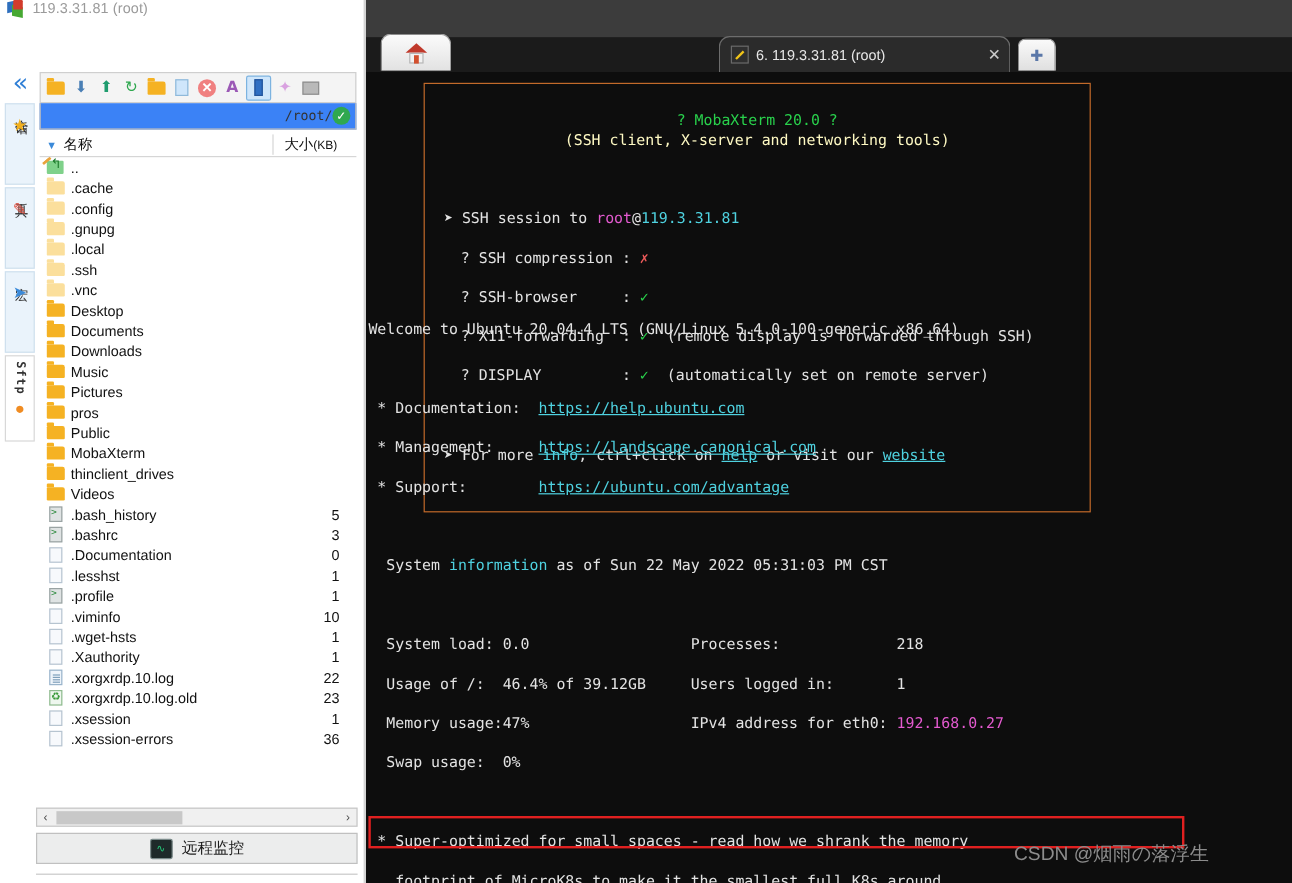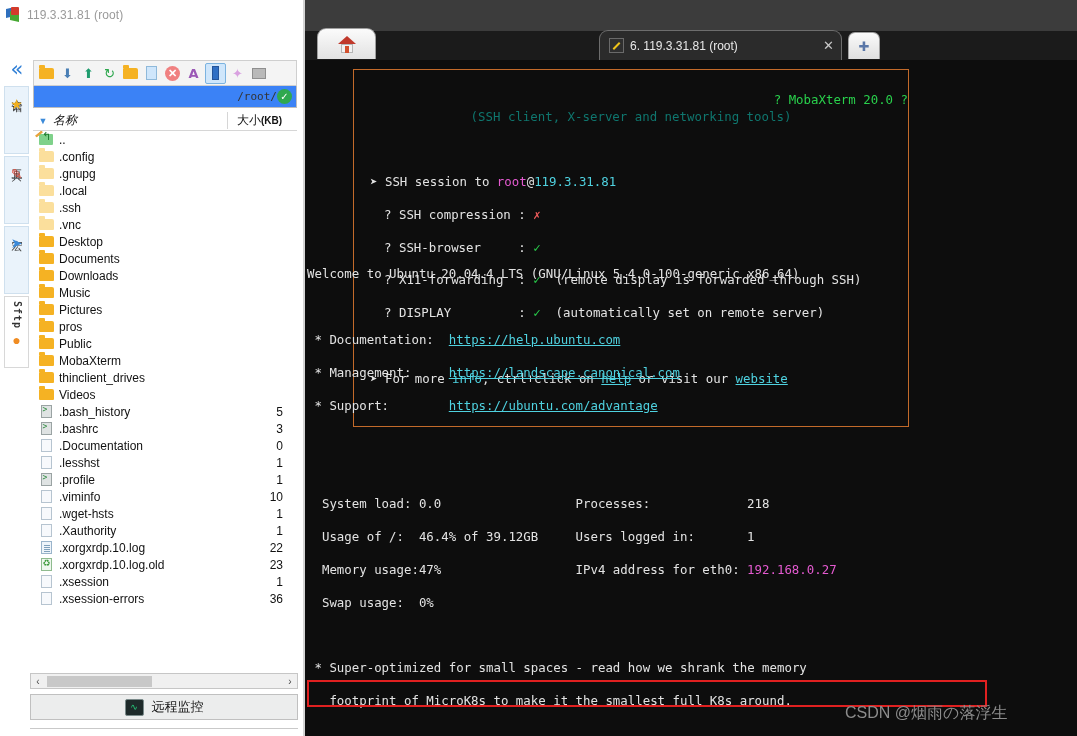--- a/index.html
+++ b/index.html
@@ -8,21 +8,21 @@
     background:#ffffff;
     font-family:"Liberation Sans", sans-serif;
     font-size:12px;color:#222;
     -webkit-font-smoothing:antialiased;
   }
   .app{position:relative;width:1077px;height:736px;}
 
   
   .leftpane{position:absolute;left:0;top:0;width:305px;height:736px;background:#ffffff;}
 
-  .titlebar{position:absolute;left:0;top:0;width:305px;height:22px;display:flex;align-items:flex-end;gap:6px;padding-left:6px;box-sizing:border-box;}
+  .titlebar{position:absolute;left:0;top:0;width:305px;height:22px;display:flex;align-items:flex-start;gap:6px;padding-left:6px;box-sizing:border-box;}
   .title-icon{width:15px;height:15px;position:relative;flex:0 0 auto;}
   .title-icon i{position:absolute;display:block;}
   .ti1{width:9px;height:9px;background:#2e6fbd;left:0;top:1px;transform:skewY(-12deg);}
   .ti2{width:8px;height:8px;background:#d23b2c;left:5px;top:0px;border-radius:1px;}
   .ti3{width:9px;height:9px;background:#46a832;left:4px;top:5px;transform:skewY(12deg);}
   .title-text{color:#9a9a9a;font-size:12px;letter-spacing:.1px;}
 
   .quickconnect{position:absolute;left:7px;top:31px;width:290px;height:22px;border:1px solid #b9b9b9;border-radius:4px;background:#fff;box-sizing:border-box;display:flex;align-items:center;padding-left:24px;}
   .quickconnect span{color:#8d8d8d;font-size:13px;}
 
@@ -51,23 +51,23 @@
   .page{width:11px;height:14px;background:#cfe6fb;border:1px solid #8fb9da;box-sizing:border-box;}
   .circ{width:15px;height:15px;border-radius:50%;display:flex;align-items:center;justify-content:center;color:#fff;font-size:11px;font-weight:bold;}
 
   .path-row{height:22px;border:1px solid #bdbdbd;border-top:none;background:#3b82f6;display:flex;align-items:center;justify-content:flex-end;padding:0 4px 0 5px;box-sizing:border-box;}
   .path-row .p{font-family:"DejaVu Sans Mono",monospace;font-size:11px;color:#333;}
   .okcirc{width:15px;height:15px;border-radius:50%;background:#2fa84f;color:#fff;font-size:10px;display:flex;align-items:center;justify-content:center;}
 
   
   .list-head{position:absolute;left:33px;top:111px;width:264px;height:19px;border-bottom:1px solid #d6d6d6;display:flex;align-items:center;font-size:12px;color:#111;}
   .lh-caret{width:20px;text-align:center;color:#3b8ad9;font-size:9px;}
-  .lh-name{flex:1;font-style:italic;}
+  .lh-name{flex:1;}
   .lh-size{width:70px;text-align:left;border-left:1px solid #d6d6d6;padding-left:9px;box-sizing:border-box;}
-  .lh-size small{font-size:10px;font-weight:bold;}
+  .lh-size small{font-size:10px;}
 
   
   .filelist{position:absolute;left:33px;top:131px;width:264px;height:535px;overflow:hidden;}
   .frow{height:17px;display:flex;align-items:center;font-size:12px;color:#111;}
   .frow .ic{width:26px;display:flex;align-items:center;justify-content:center;}
   .frow .nm{flex:1;white-space:nowrap;}
   .frow .sz{width:60px;text-align:right;padding-right:14px;box-sizing:border-box;}
   .up-ico{width:14px;height:11px;background:#7fd18a;border-radius:1px;position:relative;}
   .up-ico:after{content:"\21B0";position:absolute;left:3px;top:-4px;color:#1d7a2c;font-size:11px;}
   .doc{width:11px;height:13px;background:#f7f9fc;border:1px solid #b6c4d0;box-sizing:border-box;}
@@ -104,21 +104,21 @@
   .tab .tico:after{content:"";position:absolute;width:9px;height:2px;background:#f0c419;transform:rotate(-45deg);}
   .tab .tlabel{color:#e8e8e8;font-size:12px;flex:1;white-space:nowrap;}
   .tab .tclose{color:#c9c9c9;font-size:13px;width:13px;text-align:center;}
   .addtab{position:absolute;left:543px;top:32px;width:30px;height:26px;background:linear-gradient(#fafafa,#dfdfdf);border:1px solid #a0a0a0;border-bottom:none;border-radius:7px 7px 0 0;display:flex;align-items:center;justify-content:center;color:#5a77a8;font-size:13px;}
 
   .screen{position:absolute;left:0;top:60px;width:772px;height:676px;background:#0d0d0d;
     font-family:"DejaVu Sans Mono", monospace;font-size:12.4px;line-height:16.4px;color:#e3e3e3;white-space:pre;}
   .banner{position:absolute;left:48px;top:9px;width:556px;border:1px solid #c26a2a;box-sizing:border-box;padding:6px 0 6px 0;}
   .body-text{position:absolute;left:2px;top:190px;width:770px;}
   .c-green{color:#29d14c;}
-  .c-yellow{color:#0f766e;}
+  .c-yellow{color:#fef9c3;}
   .c-white{color:#e3e3e3;}
   .c-magenta{color:#e45ad0;}
   .c-cyan{color:#4fd2e0;}
   .c-red{color:#ef5b5b;}
   .u{text-decoration:underline;}
   .arrowb{color:#e3e3e3;}
   .redbox{position:absolute;left:2px;top:620px;width:680px;height:27px;border:2px solid #e02020;box-sizing:border-box;}
   .watermark{position:absolute;left:540px;top:645px;color:#8c8c8c;font-family:"Liberation Sans",sans-serif;font-size:16px;white-space:nowrap;}
 </style>
 </head>
@@ -214,20 +214,27 @@
           <span class="ic">
             <span class="up-ico"></span>
           </span>
           <span class="nm">..</span>
           <span class="sz"></span>
         </div>
         <div class="frow">
           <span class="ic">
             <span class="folder pale"></span>
           </span>
+          <span class="nm">.cache</span>
+          <span class="sz"></span>
+        </div>
+        <div class="frow">
+          <span class="ic">
+            <span class="folder pale"></span>
+          </span>
           <span class="nm">.config</span>
           <span class="sz"></span>
         </div>
         <div class="frow">
           <span class="ic">
             <span class="folder pale"></span>
           </span>
           <span class="nm">.gnupg</span>
           <span class="sz"></span>
         </div>
@@ -438,38 +445,39 @@
         <span class="tico"></span>
         <span class="tlabel">6. 119.3.31.81 (root)</span>
         <span class="tclose">✕</span>
       </div>
       <div class="addtab">✚</div>
     </div>
 
     <div class="screen">
 
       <div class="banner">
-<div style="text-align:right"><span class="c-green">? MobaXterm 20.0 ?</span></div><div style="text-align:center"><span class="c-yellow">(SSH client, X-server and networking tools)</span></div>
+<div style="text-align:center"><span class="c-green">? MobaXterm 20.0 ?</span></div><div style="text-align:center"><span class="c-yellow">(SSH client, X-server and networking tools)</span></div>
 <div style="height:16px"></div>
 <div style="padding-left:16px"><span class="arrowb">➤ </span><span class="c-white">SSH session to </span><span class="c-magenta">root</span><span class="c-white">@</span><span class="c-cyan">119.3.31.81</span></div>
 <div style="padding-left:30px"><span class="c-white">? SSH compression :</span> <span class="c-red">✗</span></div>
 <div style="padding-left:30px"><span class="c-white">? SSH-browser     :</span> <span class="c-green">✓</span></div>
 <div style="padding-left:30px"><span class="c-white">? X11-forwarding  :</span> <span class="c-green">✓</span>  <span class="c-white">(remote display is forwarded through SSH)</span></div>
 <div style="padding-left:30px"><span class="c-white">? DISPLAY         :</span> <span class="c-green">✓</span>  <span class="c-white">(automatically set on remote server)</span></div>
 <div style="height:16px"></div>
 <div style="padding-left:16px"><span class="arrowb">➤ </span><span class="c-white">For more </span><span class="c-cyan">info</span><span class="c-white">, ctrl+click on </span><span class="c-cyan u">help</span><span class="c-white"> or visit our </span><span class="c-cyan u">website</span></div>
       </div>
 
       <div class="body-text">
 <div><span class="c-white">Welcome to Ubuntu 20.04.4 LTS (GNU/Linux 5.4.0-100-generic x86_64)</span></div>
 <div>&nbsp;</div>
 <div><span class="c-white"> * Documentation:  </span><span class="c-cyan u">https://help.ubuntu.com</span></div>
 <div><span class="c-white"> * Management:     </span><span class="c-cyan u">https://landscape.canonical.com</span></div>
 <div><span class="c-white"> * Support:        </span><span class="c-cyan u">https://ubuntu.com/advantage</span></div>
 <div>&nbsp;</div>
+<div><span class="c-white">  System </span><span class="c-cyan">information</span><span class="c-white"> as of Sun 22 May 2022 05:31:03 PM CST</span></div>
 <div>&nbsp;</div>
 <div class="statrow"><span class="c-white">  </span><span class="c-white" style="display:inline-block;width:13ch">System load:</span><span class="c-white" style="display:inline-block;width:21ch">0.0</span><span class="c-white" style="display:inline-block;width:23ch">Processes:</span><span class="c-white">218</span></div>
 <div class="statrow"><span class="c-white">  </span><span class="c-white" style="display:inline-block;width:13ch">Usage of /:</span><span class="c-white" style="display:inline-block;width:21ch">46.4% of 39.12GB</span><span class="c-white" style="display:inline-block;width:23ch">Users logged in:</span><span class="c-white">1</span></div>
 <div class="statrow"><span class="c-white">  </span><span class="c-white" style="display:inline-block;width:13ch">Memory usage:</span><span class="c-white" style="display:inline-block;width:21ch">47%</span><span class="c-white" style="display:inline-block;width:23ch">IPv4 address for eth0:</span><span class="c-magenta">192.168.0.27</span></div>
 <div class="statrow"><span class="c-white">  </span><span class="c-white" style="display:inline-block;width:13ch">Swap usage:</span><span class="c-white" style="display:inline-block;width:21ch">0%</span></div>
 <div>&nbsp;</div>
 <div><span class="c-white"> * Super-optimized for small spaces - read how we shrank the memory</span></div>
 <div><span class="c-white">   footprint of MicroK8s to make it the smallest full K8s around.</span></div>
 
 

